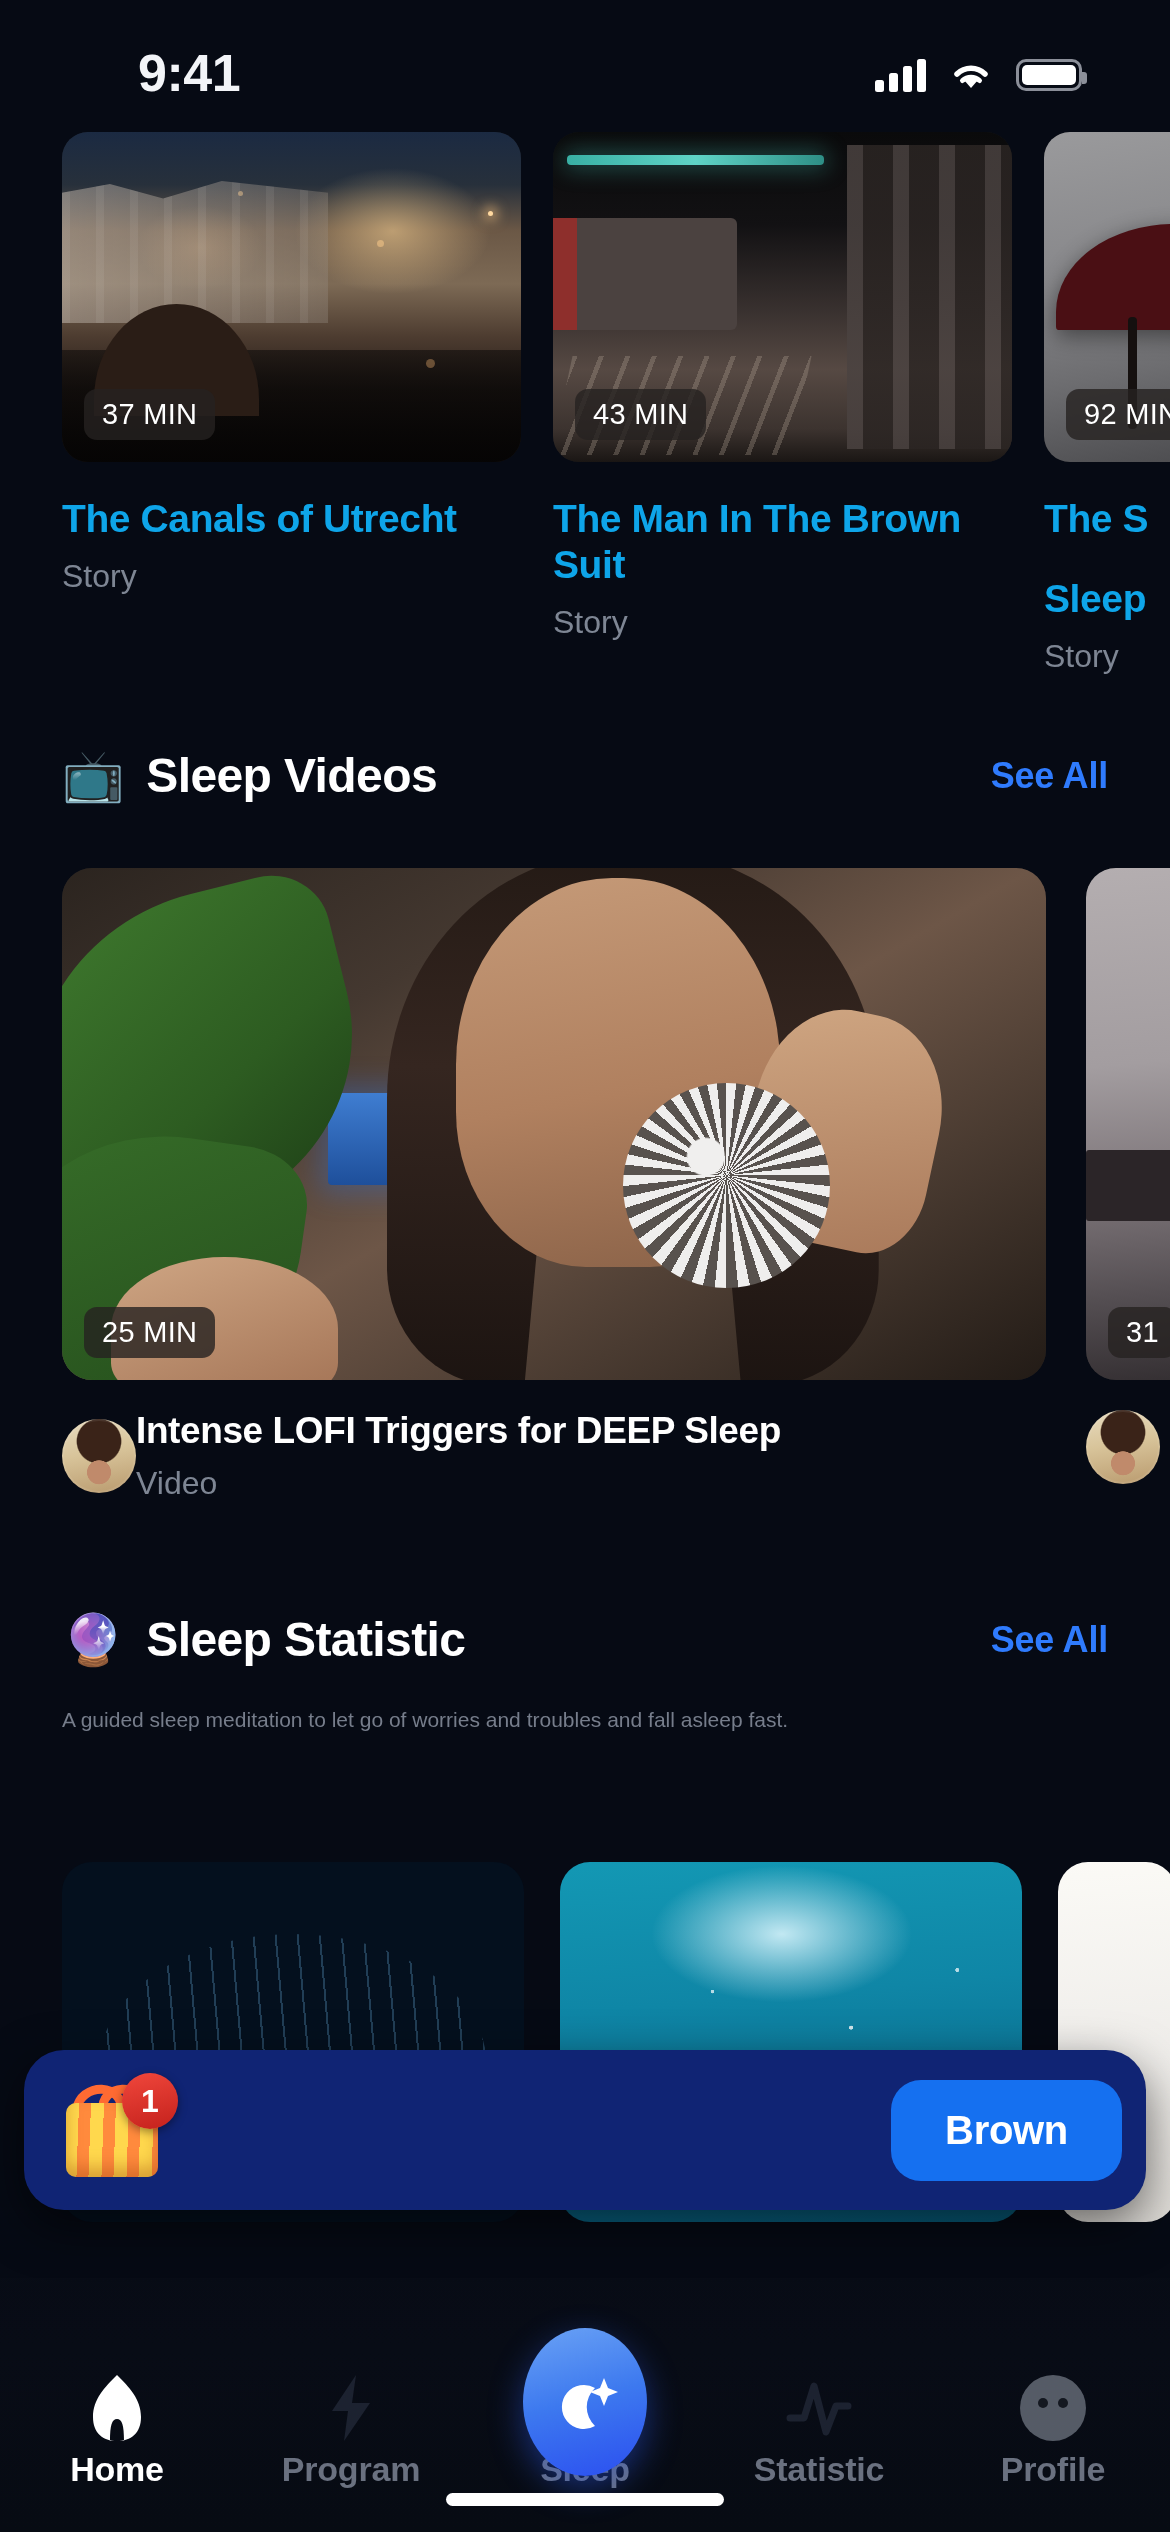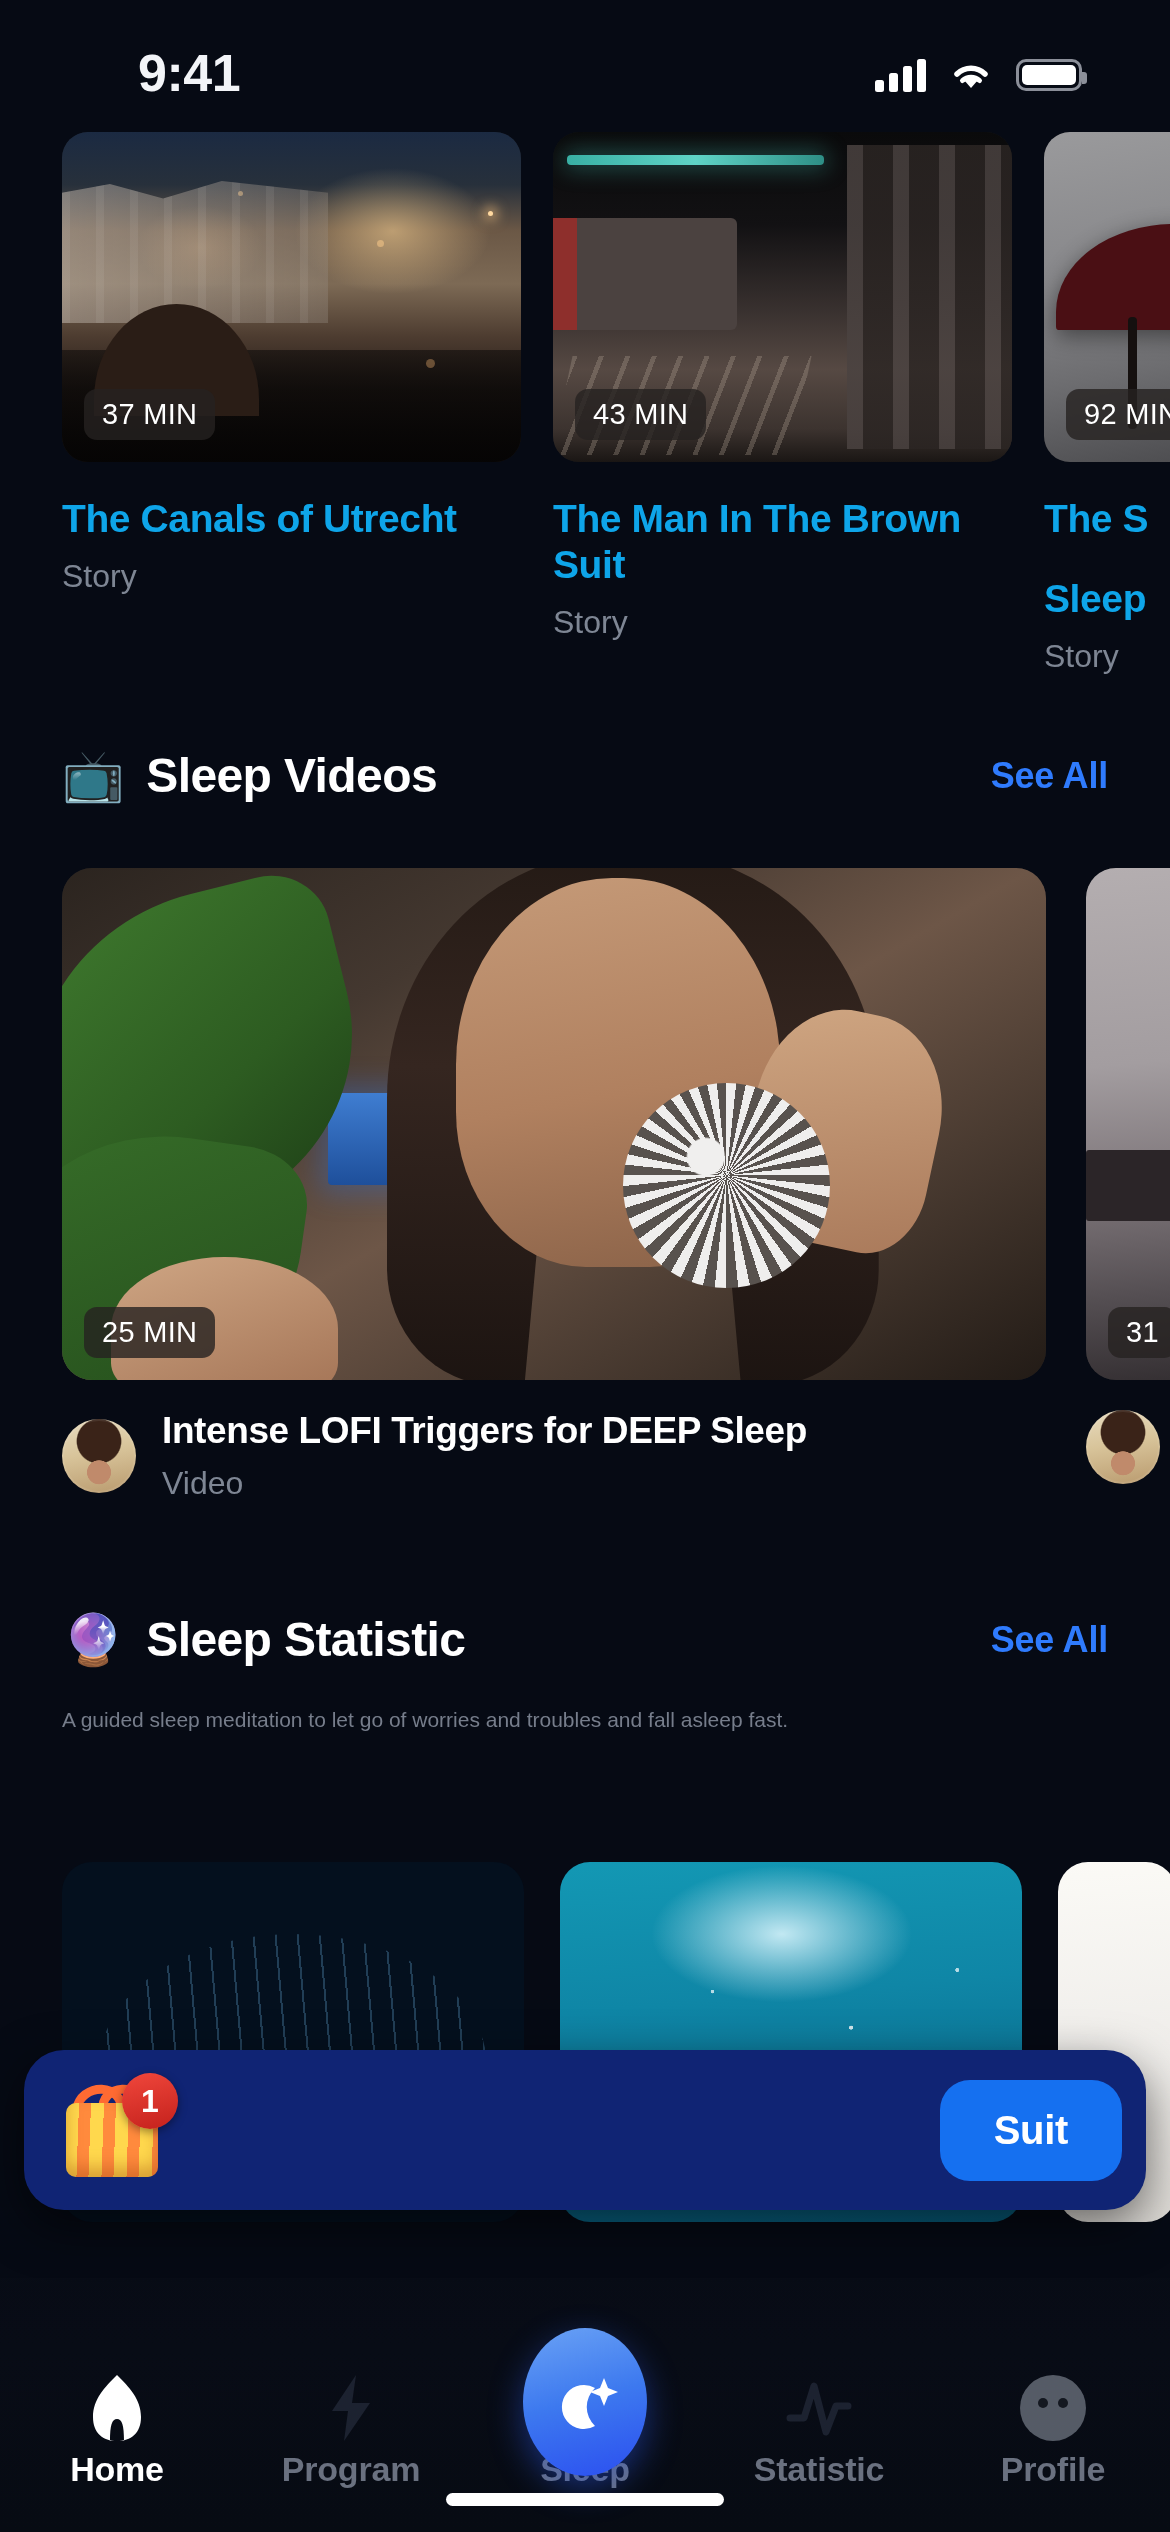--- a/index.html
+++ b/index.html
@@ -157,21 +157,21 @@
   .videos{
     position:absolute; top:868px; left:0; width:1170px;
     display:flex; gap:40px; padding-left:62px;
   }
   .vcard{ flex:0 0 auto; width:984px;}
   .vcard.partial{ width:150px;}
   .vthumb{
     width:100%; height:512px; border-radius:30px; position:relative; overflow:hidden;
     background:#191a1f;
   }
-  .vmeta{ display:flex; align-items:center; margin-top:30px; gap:26px;}
+  .vmeta{ display:flex; align-items:center; margin-top:30px; }
   .avatar{
     width:74px;height:74px;border-radius:50%;flex:0 0 auto; overflow:hidden;
     background:
       radial-gradient(circle at 50% 72%, #c08a6b 0 18%, transparent 19%),
       radial-gradient(circle at 50% 30%, #3a2318 0 34%, transparent 36%),
       linear-gradient(170deg,#e8dcc0 0%,#d8c49a 45%,#b99a6e 100%);
     box-shadow:inset 0 0 0 2px rgba(255,255,255,.08);
   }
   .vtitle{ font-size:37px; font-weight:700; letter-spacing:-.4px; color:#fff; line-height:1.15;}
   .vsub{ font-size:32px; color:#7e8694; margin-top:12px;}
@@ -423,21 +423,21 @@
     <div class="mcard med2"></div>
     <div class="mcard med3 partial"></div>
   </div>
 
   <div class="promo">
     <div class="gift">
       <div class="gift-bow"></div>
       <div class="gift-box"></div>
       <div class="gift-badge">1</div>
     </div>
-    <button class="open-btn">Suit</button>
+    <button class="open-btn">Brown</button>
   </div>
 
   <div class="tabbar">
 
     <div class="tab active">
       <div class="tab-ico">
         <svg width="64" height="70" viewBox="0 0 64 70">
             <path d="M32 2 C44 14 56 26 56 44 C56 60 46 68 32 68 C18 68 8 60 8 44 C8 26 20 14 32 2 Z M32 46 C27 46 25 52 25 68 L39 68 C39 52 37 46 32 46 Z" fill="#ffffff"></path>
           </svg>
       </div>

